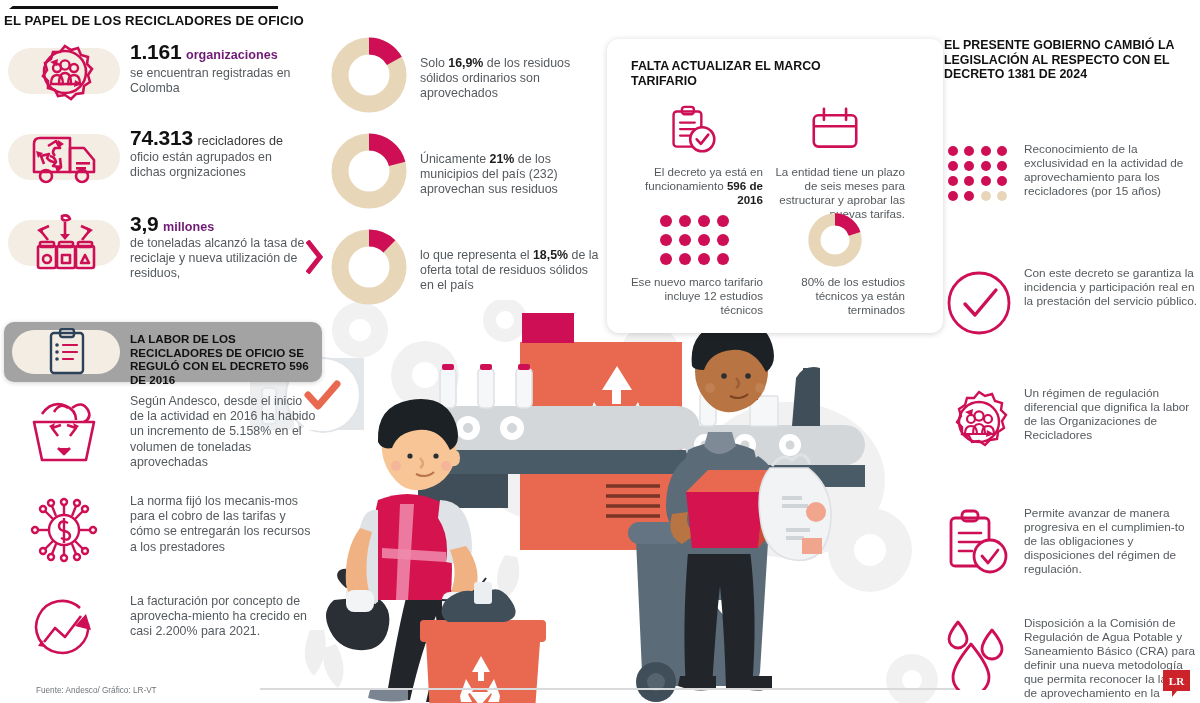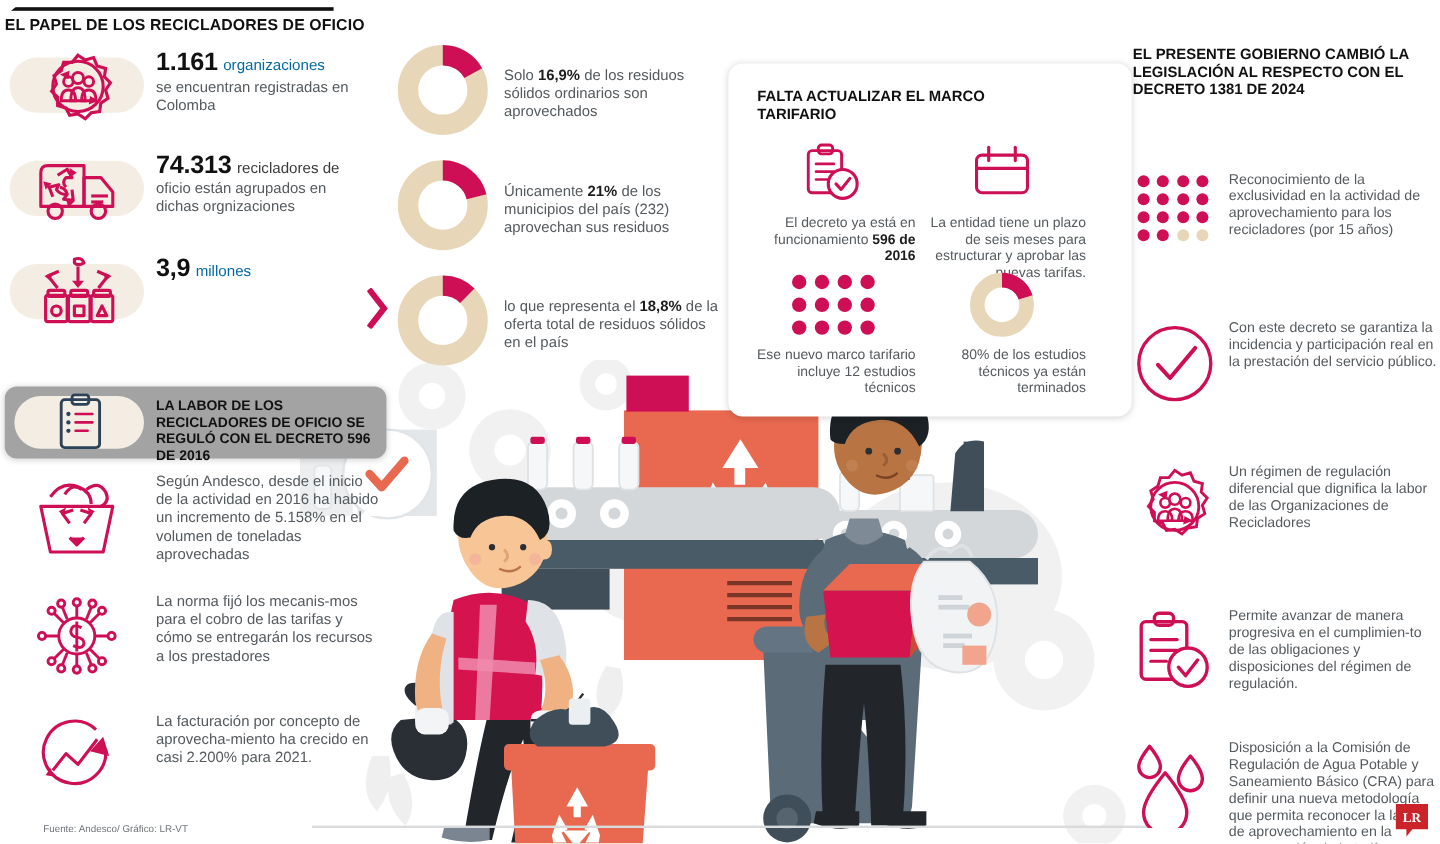--- a/index.html
+++ b/index.html
@@ -18,21 +18,21 @@
   .page-title{
     position:absolute;left:4px;top:13px;
     font-size:13.2px;font-weight:bold;letter-spacing:.1px;color:#111;
   }
 
   
   .body-txt{font-size:12.4px;line-height:15.2px;color:#555a5e;}
   .body-txt b{color:#1d1d1d;font-weight:bold;margin-top:29px;}
   .bignum{font-size:21px;font-weight:bold;color:#111;letter-spacing:-.2px;}
   .bignum-unit{font-size:12.6px;font-weight:normal;color:#3a3a3a;}
-  .bignum-unit b{font-weight:normal;color:#0369a1;}
+  .bignum-unit b{font-weight:bold;color:#701a75;}
 
   
   .lcol{position:absolute;left:0;top:34px;width:318px;}
   .lrow{position:relative;height:86px;}
   .pill{
     position:absolute;left:8px;top:14px;width:112px;height:46px;
     background:#F3EDE3;border-radius:23px;
   }
   .licon{position:absolute;left:24px;top:4px;width:82px;height:68px;}
   .ltext{position:absolute;left:130px;top:6px;width:180px;}
@@ -57,21 +57,21 @@
 
   
   .dcol{position:absolute;left:322px;top:34px;width:280px;}
   .drow{position:relative;height:96px;}
   .donut{position:absolute;left:8px;top:2px;width:78px;height:78px;}
   .dtext{position:absolute;left:98px;top:22px;width:180px;}
   .chev{position:absolute;left:306px;top:240px;width:18px;height:34px;}
 
   
   .ccard{
-    position:absolute;left:607px;top:53px;width:313px;height:294px;
+    position:absolute;left:607px;top:39px;width:313px;height:294px;
     background:#fff;border-radius:12px;box-shadow:0 1px 6px rgba(0,0,0,.17);padding-left:23px;
   }
   .ccard-title{
     position:absolute;left:24px;top:20px;width:220px;
     font-size:12.4px;line-height:14.6px;font-weight:bold;color:#111;
   }
   .cq{position:absolute;width:140px;text-align:right;}
   .cq .ico{height:62px;display:flex;align-items:center;justify-content:center;}
   .cq .cap{font-size:11.6px;line-height:14px;color:#555a5e;margin-top:4px;}
   .cq .cap b{color:#1d1d1d;font-weight:bold;}
@@ -389,20 +389,21 @@
           <g fill="#CE0E55">
             <path d="M41 30 l-5 -6 l10 0z"></path>
             <path d="M18 24 l-5 -4 l7 -3z"></path>
             <path d="M64 24 l5 -4 l-7 -3z"></path>
           </g>
         </svg>
       </div>
       <div class="ltext">
         <div><span class="bignum">3,9</span>
         <span class="bignum-unit"><b>millones</b></span></div>
+        <div class="body-txt">de toneladas alcanzó la tasa de reciclaje y nueva utilización de residuos,</div>
       </div>
     </div>
   </div>
 
   <div class="hl-card">
     <div class="hl-pill"></div>
     <div class="hl-icon">
       <svg viewBox="0 0 42 48" width="42" height="48">
         <rect x="5" y="5" width="32" height="40" rx="3" fill="none" stroke="#2b4258" stroke-width="2.4"></rect>
         <rect x="14" y="1" width="14" height="8" rx="2.4" fill="none" stroke="#2b4258" stroke-width="2.4"></rect>
@@ -526,21 +527,21 @@
     </div>
 
     <div class="drow">
       <div class="donut">
         <svg viewBox="0 0 78 78" width="78" height="78">
           <circle cx="39" cy="39" r="29" fill="none" stroke="#E7D7B8" stroke-width="17"></circle>
           <circle cx="39" cy="39" r="29" fill="none" stroke="#CE0E55" stroke-width="17" stroke-dasharray="22.6 159.6" transform="rotate(-90 39 39)"></circle>
         </svg>
       </div>
       <div class="dtext body-txt">
-        <span>lo que representa el </span><b>18,8%</b><span> de la oferta total de residuos sólidos en el país</span>
+        <span>lo que representa el </span><b>18,5%</b><span> de la oferta total de residuos sólidos en el país</span>
       </div>
     </div>
   </div>
 
   <div class="chev">
     <svg viewBox="0 0 18 34" width="18" height="34">
       <path d="M3 3 L14 17 L3 31" fill="none" stroke="#CE0E55" stroke-width="5" stroke-linecap="square"></path>
     </svg>
   </div>
 

